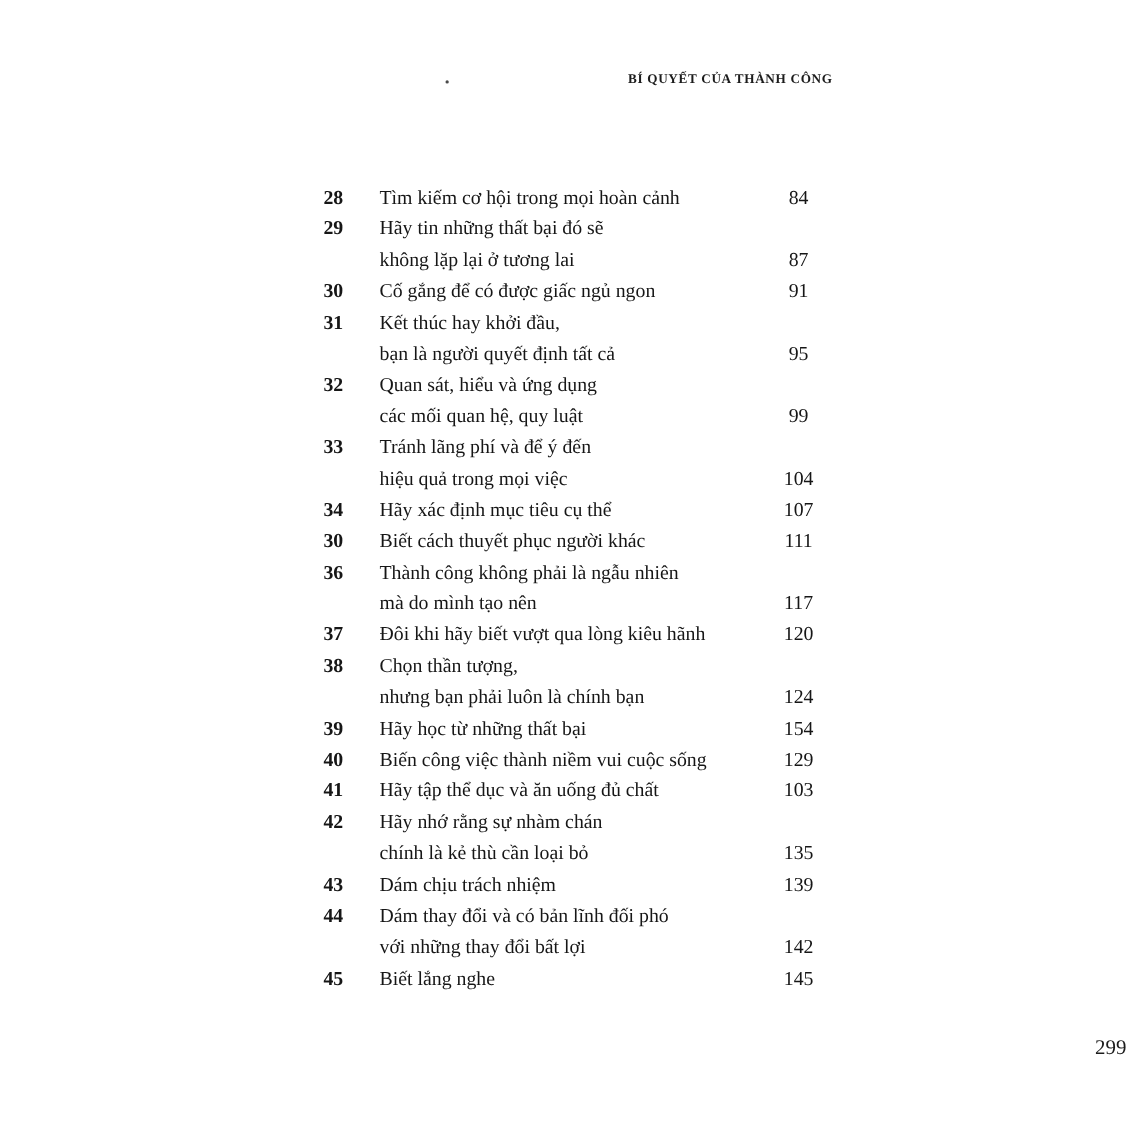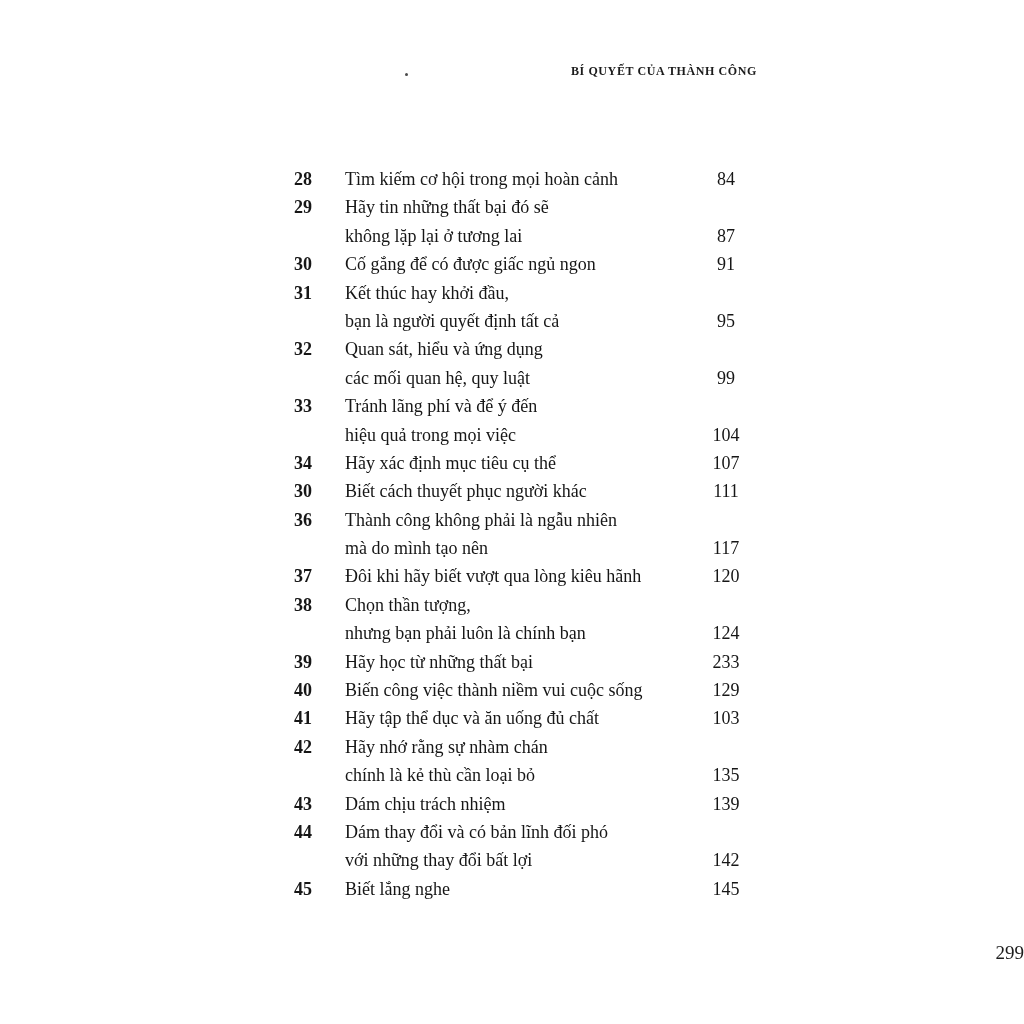--- a/index.html
+++ b/index.html
@@ -155,21 +155,21 @@
         <span class="col-page"></span>
       </div>
       <div class="toc-row">
         <span class="col-num"></span>
         <span class="col-title">nhưng bạn phải luôn là chính bạn</span>
         <span class="col-page">124</span>
       </div>
       <div class="toc-row">
         <span class="col-num">39</span>
         <span class="col-title">Hãy học từ những thất bại</span>
-        <span class="col-page">233</span>
+        <span class="col-page">154</span>
       </div>
       <div class="toc-row">
         <span class="col-num">40</span>
         <span class="col-title">Biến công việc thành niềm vui cuộc sống</span>
         <span class="col-page">129</span>
       </div>
       <div class="toc-row">
         <span class="col-num">41</span>
         <span class="col-title">Hãy tập thể dục và ăn uống đủ chất</span>
         <span class="col-page">103</span>

